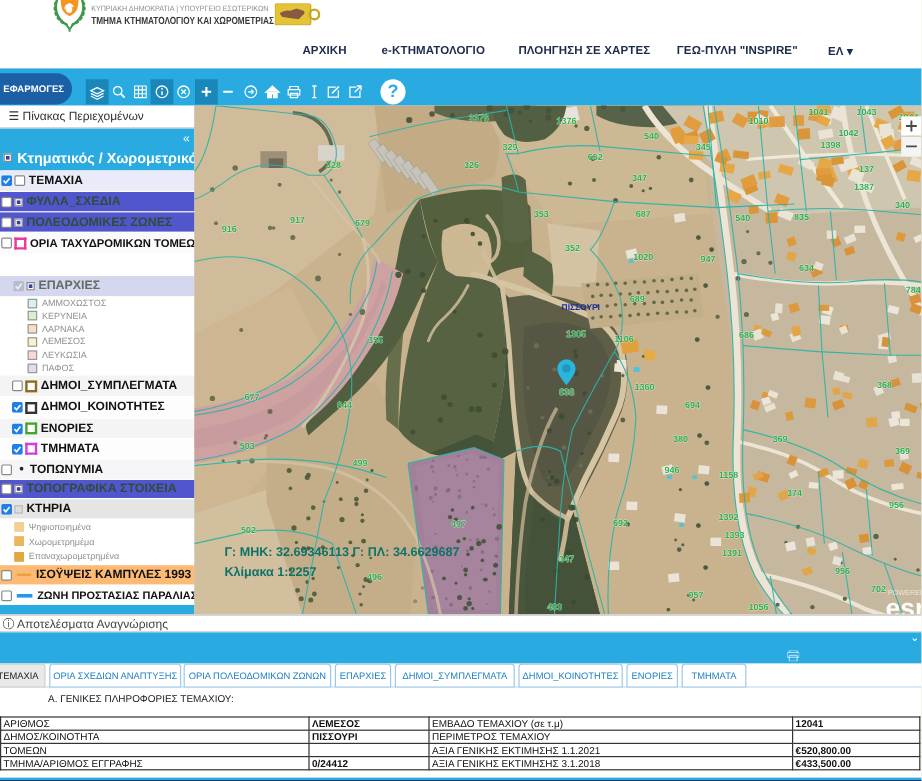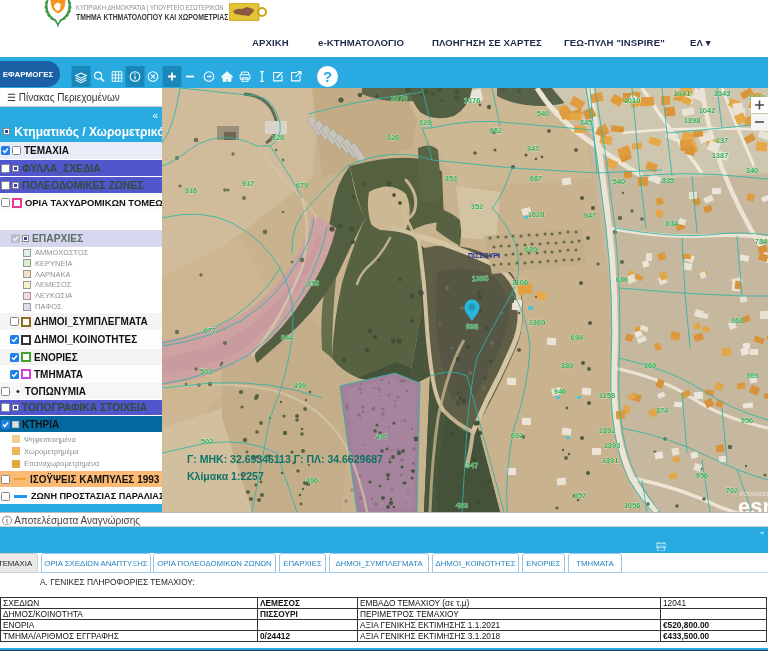--- a/index.html
+++ b/index.html
@@ -246,21 +246,21 @@
         <span class="cb off"></span>
         <span style="width:5px;display:inline-block;flex:none"></span>
         <span style="color:#222;font-size:11px">•</span>
         <span class="t1" style="margin-left:5px">ΤΟΠΩΝΥΜΙΑ</span>
       </div>
 <div class="srow " style="top:312px;height:15px;background:#5156cc">
         <span class="cb off"></span>
         <span class="exp"></span>
         <span class="t2">ΤΟΠΟΓΡΑΦΙΚΑ ΣΤΟΙΧΕΙΑ</span>
       </div>
-<div class="srow " style="top:328px;height:16px;background:#0369a1">
+<div class="srow " style="top:328px;height:16px;background:#e5e5e5">
         <span class="cb chk">
           <svg width="9" height="9" viewBox="0 0 9 9">
             <rect width="9" height="9" rx="1.5" fill="#1f7fe8"></rect>
             <path d="M2 4.5 L3.8 6.5 L7 2.5" stroke="#fff" stroke-width="1.4" fill="none"></path>
           </svg>
         </span>
         <span class="exp" style="background:#ddd;border-color:#bbb"></span>
         <span class="t1">ΚΤΗΡΙΑ</span>
       </div>
 <div class="srow " style="top:345px;height:12px;background:#ffffff">
@@ -975,33 +975,33 @@
       <div class="tab " style="left:279px;width:47px">ΕΠΑΡΧΙΕΣ</div>
       <div class="tab " style="left:329px;width:100px">ΔΗΜΟΙ_ΣΥΜΠΛΕΓΜΑΤΑ</div>
       <div class="tab " style="left:432px;width:87px">ΔΗΜΟΙ_ΚΟΙΝΟΤΗΤΕΣ</div>
       <div class="tab " style="left:522px;width:43px">ΕΝΟΡΙΕΣ</div>
       <div class="tab " style="left:568px;width:54px">ΤΜΗΜΑΤΑ</div>
     </div>
   <div id="gentitle">Α. ΓΕΝΙΚΕΣ ΠΛΗΡΟΦΟΡΙΕΣ ΤΕΜΑΧΙΟΥ:</div>
   <table>
     <tbody>
         <tr>
-          <td style="width:257px">ΣΧΕΔΙΩΝ</td>
+          <td style="width:257px">ΑΡΙΘΜΟΣ</td>
           <td style="width:100px;font-weight:bold">ΛΕΜΕΣΟΣ</td>
           <td style="width:303px">ΕΜΒΑΔΟ ΤΕΜΑΧΙΟΥ (σε τ.μ)</td>
-          <td style="font-weight:normal">12041</td>
+          <td style="font-weight:bold">12041</td>
         </tr>
     <tr>
           <td>ΔΗΜΟΣ/ΚΟΙΝΟΤΗΤΑ</td>
           <td style="font-weight:bold">ΠΙΣΣΟΥΡΙ</td>
           <td>ΠΕΡΙΜΕΤΡΟΣ ΤΕΜΑΧΙΟΥ</td>
           <td></td>
         </tr>
     <tr>
-          <td>ΕΝΟΡΙΑ</td>
+          <td>ΤΟΜΕΩΝ</td>
           <td></td>
           <td>ΑΞΙΑ ΓΕΝΙΚΗΣ ΕΚΤΙΜΗΣΗΣ 1.1.2021</td>
           <td style="font-weight:bold">€520,800.00</td>
         </tr>
     <tr>
           <td>ΤΜΗΜΑ/ΑΡΙΘΜΟΣ ΕΓΓΡΑΦΗΣ</td>
           <td style="font-weight:bold">0/24412</td>
           <td>ΑΞΙΑ ΓΕΝΙΚΗΣ ΕΚΤΙΜΗΣΗΣ 3.1.2018</td>
           <td style="font-weight:bold">€433,500.00</td>
         </tr>

